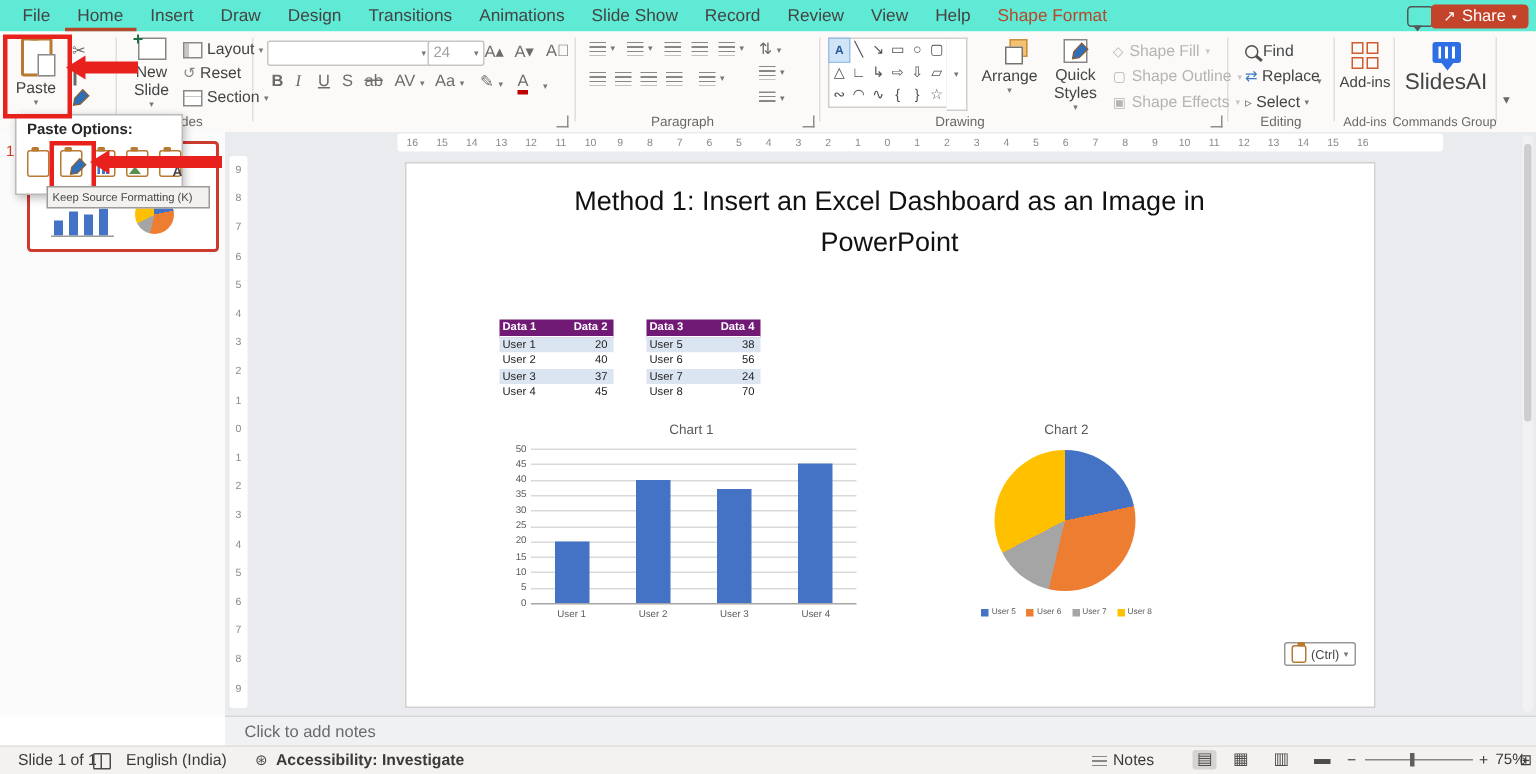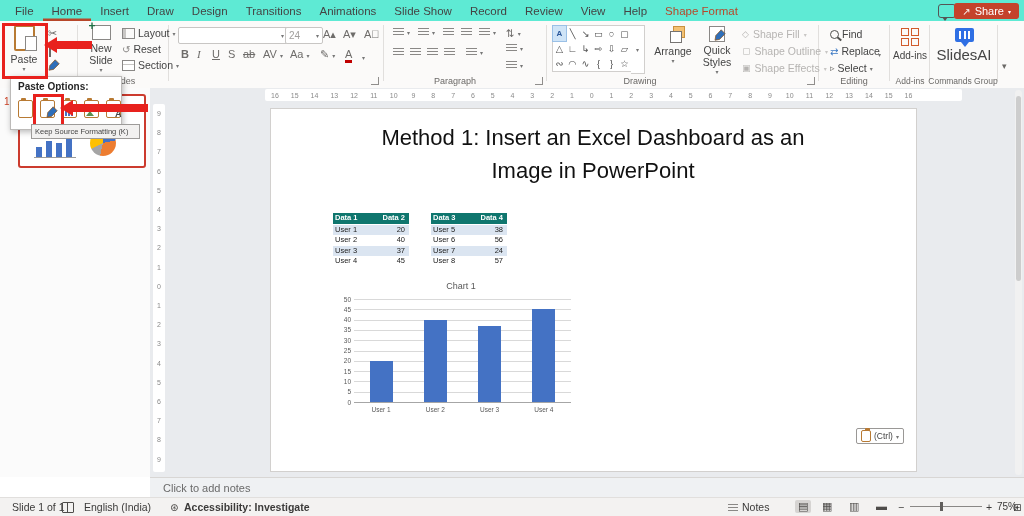--- a/index.html
+++ b/index.html
@@ -64,25 +64,25 @@
   .h-ruler .rnum{position:absolute;top:1.5px;text-align:center;font-size:7px;color:#8a8a8a;line-height:9px;}
   .v-ruler{position:absolute;left:3px;top:16px;width:12px;height:368px;background:#fff;border-radius:2px;}
   .v-ruler .rnum{position:absolute;left:0;width:12px;display:flex;align-items:center;justify-content:center;font-size:7px;color:#8a8a8a;}
   .slide{position:absolute;left:120px;top:20px;width:645px;height:362px;background:#fff;border:1px solid #d2d0ce;box-sizing:content-box;}
   .vsb{position:absolute;right:2px;top:2px;width:7px;height:385px;background:#f1f1f1;border-radius:4px;}
   .vsb-thumb{position:absolute;left:1px;top:6px;width:5px;height:185px;background:#cdcdcd;border-radius:3px;}
   .notes-bar{position:absolute;left:150px;top:477px;width:874px;height:20px;background:#eff1f3;border-top:1px solid #d8d6d4;}
   .notes-ph{position:absolute;left:13px;top:4px;font-size:11px;color:#6a6a6a;}
 
   
-  .slide-title{position:absolute;left:87px;top:12px;width:470px;text-align:center;font-size:22px;line-height:1.5;color:#111;}
+  .slide-title{position:absolute;left:87px;top:12px;width:470px;text-align:center;font-size:18px;line-height:1.5;color:#111;}
   .xl-table{position:absolute;width:76px;font-size:7.5px;color:#222;}
   .trow{display:flex;height:10.5px;line-height:10.5px;background:#fff;}
   .trow.band{background:#dbe5f1;}
-  .trow.thead{background:#0f766e;color:#fff;font-weight:bold;border-bottom:1px solid #fff;}
+  .trow.thead{background:#701a75;color:#fff;font-weight:bold;border-bottom:1px solid #fff;}
   .tcell{width:40px;padding-left:2px;overflow:hidden;}
   .tcell.num{width:30px;text-align:right;padding-right:3px;padding-left:0;}
   .chart-title{position:absolute;width:100%;text-align:center;top:2px;font-size:9px;color:#595959;}
   .gridline{position:absolute;left:0;width:100%;height:1px;background:#d9d9d9;}
   .ylab{position:absolute;width:12px;text-align:right;font-size:6.5px;color:#595959;}
   .xlab{position:absolute;text-align:center;font-size:6.5px;color:#595959;}
   .vbar{position:absolute;background:#4472C4;}
   .pie{position:absolute;border-radius:50%;}
   .legend{position:absolute;width:100%;display:flex;justify-content:center;gap:7px;font-size:5.5px;color:#595959;}
   .legend .key{display:flex;align-items:center;gap:2px;}
@@ -453,21 +453,21 @@
           <div class="trow">
             <span class="tcell">User 6</span>
             <span class="tcell num">56</span>
           </div>
           <div class="trow band">
             <span class="tcell">User 7</span>
             <span class="tcell num">24</span>
           </div>
           <div class="trow">
             <span class="tcell">User 8</span>
-            <span class="tcell num">57</span>
+            <span class="tcell num">70</span>
           </div>
         </div>
 
       <div class="abs" id="bar-chart" style="left:68px;top:170px;width:244px;height:140px;">
         <div class="chart-title">Chart 1</div>
       <div class="gridline" style="top: 20px; left: 15px; width: 217px;"></div>
           <span class="ylab" style="left: 0px; top: 16.5px;">50</span>
           <div class="gridline" style="top: 30.3px; left: 15px; width: 217px;"></div>
           <span class="ylab" style="left: 0px; top: 26.8px;">45</span>
           <div class="gridline" style="top: 40.6px; left: 15px; width: 217px;"></div>
@@ -491,20 +491,42 @@
           <div class="vbar" style="left: 30.625px; top: 81.8px; width: 23px; height: 41.2px; background: rgb(68, 114, 196);"></div>
           <span class="xlab" style="left: 15px; width: 54.25px; top: 127px;">User 1</span>
           <div class="vbar" style="left: 84.875px; top: 40.6px; width: 23px; height: 82.4px; background: rgb(68, 114, 196);"></div>
           <span class="xlab" style="left: 69.25px; width: 54.25px; top: 127px;">User 2</span>
           <div class="vbar" style="left: 139.125px; top: 46.78px; width: 23px; height: 76.22px; background: rgb(68, 114, 196);"></div>
           <span class="xlab" style="left: 123.5px; width: 54.25px; top: 127px;">User 3</span>
           <div class="vbar" style="left: 193.375px; top: 30.3px; width: 23px; height: 92.7px; background: rgb(68, 114, 196);"></div>
           <span class="xlab" style="left: 177.75px; width: 54.25px; top: 127px;">User 4</span>
         </div>
 
+      <div class="abs" id="pie-chart" style="left:375px;top:170px;width:130px;height:140px;">
+        <div class="chart-title">Chart 2</div>
+        <div class="pie" id="pie-circle" style="left: 17px; top: 21px; width: 94px; height: 94px; background: conic-gradient(rgb(68, 114, 196) 0%, rgb(68, 114, 196) 21.71%, rgb(237, 125, 49) 21.71%, rgb(237, 125, 49) 53.71%, rgb(165, 165, 165) 53.71%, rgb(165, 165, 165) 67.43%, rgb(255, 192, 0) 67.43%, rgb(255, 192, 0) 100%);"></div>
+        <div class="legend" id="pie-legend" style="top:126px;">
+            <span class="key">
+              <span class="lsq" style="background: rgb(68, 114, 196);"></span>
+              <span>User 5</span>
+            </span>
+            <span class="key">
+              <span class="lsq" style="background: rgb(237, 125, 49);"></span>
+              <span>User 6</span>
+            </span>
+            <span class="key">
+              <span class="lsq" style="background: rgb(165, 165, 165);"></span>
+              <span>User 7</span>
+            </span>
+            <span class="key">
+              <span class="lsq" style="background: rgb(255, 192, 0);"></span>
+              <span>User 8</span>
+            </span>
+          </div>
+      </div>
 
       <div class="ctrl-tag" style="left:585px;top:319px;">
         <span class="clip-base" style="width:8px;height:10px;border-width:1px;"></span>
         <span>(Ctrl)</span>
         <span class="chev">▾</span>
       </div>
     </div>
 
     <div class="vsb">
         <div class="vsb-thumb"></div>

